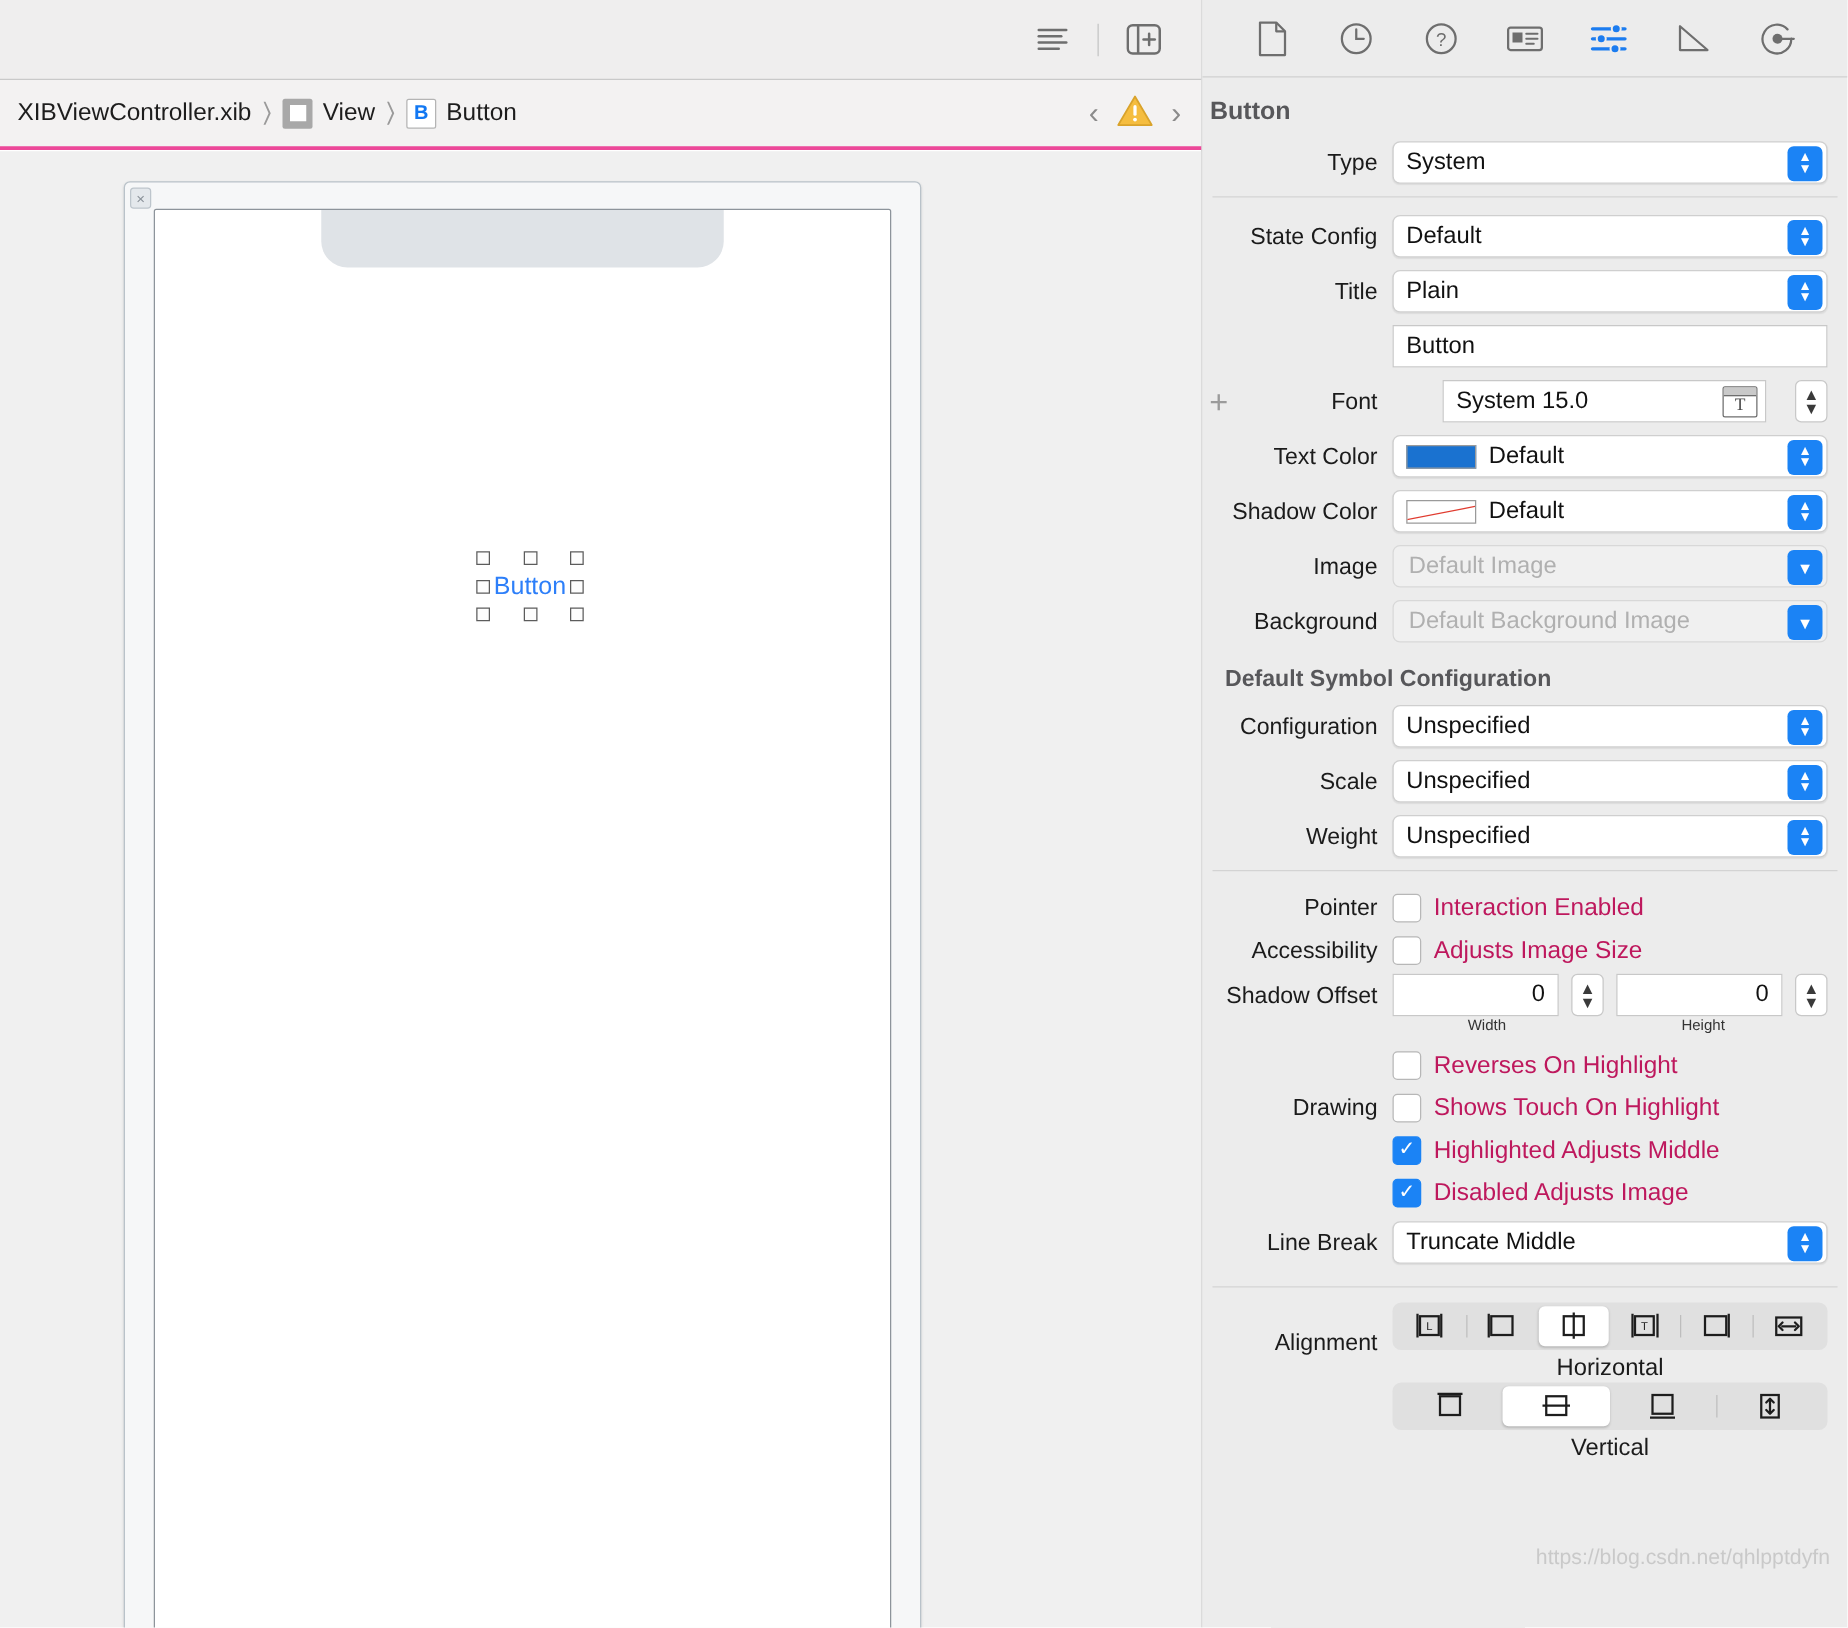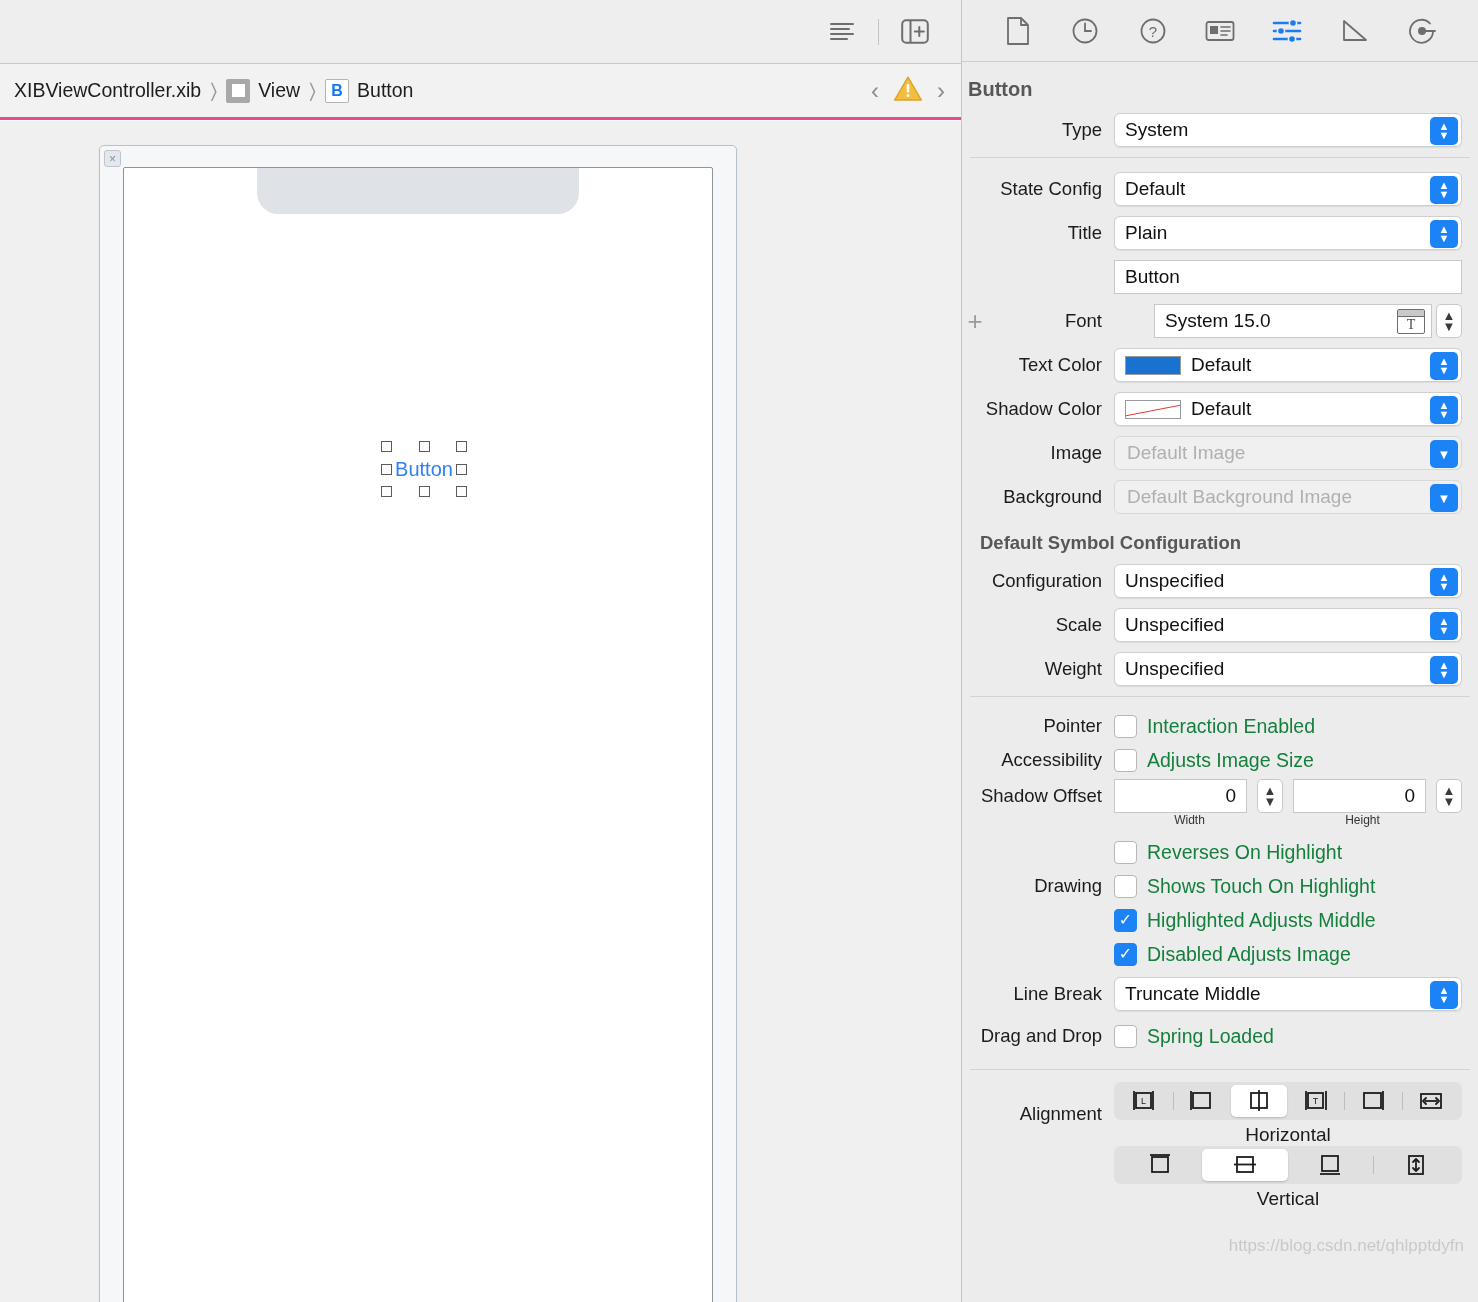--- a/index.html
+++ b/index.html
@@ -123,21 +123,21 @@
     display: flex; align-items: center; padding: 0 10px; font-size: 19px; color: #111;
   }
   .swatch { width: 56px; height: 19px; border: 1px solid #9a9a9a; margin-right: 10px;
             flex: none; }
   .swatch-none { background: #fff; position: relative; overflow: hidden; }
   .swatch-none::after {
     content:""; position: absolute; left: -6px; top: 50%; width: 140%;
     height: 1.4px; background: #e03b2f; transform: rotate(-11deg);
   }
 
-  .font-row-ctl { display: flex; align-items: center; gap: 4px; padding-left: 40px; }
+  .font-row-ctl { display: flex; align-items: center; gap: 23px; padding-left: 40px; }
   .font-field {
     position: relative; flex: 1; height: 34px; background: #fff;
     border: 1px solid #c8c8c8; display: flex; align-items: center;
     padding: 0 44px 0 10px; font-size: 19px; color: #111;
   }
   .font-ticon {
     position: absolute; right: 6px; top: 4px; width: 28px; height: 25px;
     border: 1.6px solid #6e6e6e; border-radius: 2px; background: #fff;
     display: flex; align-items: flex-end; justify-content: center;
     font-size: 14px; color: #4c4c4c; font-family: "Liberation Serif", serif;
@@ -158,21 +158,21 @@
   .divider { height: 1px; background: #d3d3d3; margin: 8px 8px 12px 8px; }
 
   .cbrow { display: flex; align-items: center; min-height: 34px; }
   .cbrow .lbl { width: 152px; text-align: right; font-size: 18.5px; color: #1b1b1b;
                 padding-right: 12px; flex: none; }
   .cb { width: 23px; height: 23px; border-radius: 4px; background: #fff;
         border: 1px solid #b7b7b7; flex: none; margin-right: 10px;
         display: flex; align-items: center; justify-content: center; }
   .cb.on { background: #1b83f5; border-color: #1b83f5; color: #fff;
            font-size: 16px; line-height: 1; }
-  .cbtext { font-size: 19.5px; color: #15803d; }
+  .cbtext { font-size: 19.5px; color: #be185d; }
 
   .offset-ctl { display: flex; align-items: center; gap: 10px; }
   .numfield {
     position: relative; flex: 1; height: 34px; background: #fff;
     border: 1px solid #c8c8c8; display: flex; align-items: center;
     justify-content: flex-end; padding: 0 10px; font-size: 19px; color: #111;
   }
   .offset-caps { display: flex; gap: 10px; padding-left: 164px; padding-right: 16px;
                  margin-top: -2px; }
   .offset-caps span { flex: 1; text-align: center; font-size: 12px; color: #333; }
@@ -558,25 +558,20 @@
           <div class="popup">
             <span>Truncate Middle</span>
             <span class="stepper-blue">
                 <span>▲</span>
                 <span>▼</span>
               </span>
           </div>
         </div>
       </div>
 
-      <div class="cbrow">
-        <div class="lbl">Drag and Drop</div>
-        <span class="cb"></span>
-        <span class="cbtext">Spring Loaded</span>
-      </div>
 
       <div class="divider" style="margin-top:16px"></div>
 
 
       <div class="row" style="margin-bottom:0">
         <div class="lbl">Alignment</div>
         <div class="ctl">
           <div class="seg">
             <div class="seg-item">
               <svg width="28" height="24" viewBox="0 0 28 24">

